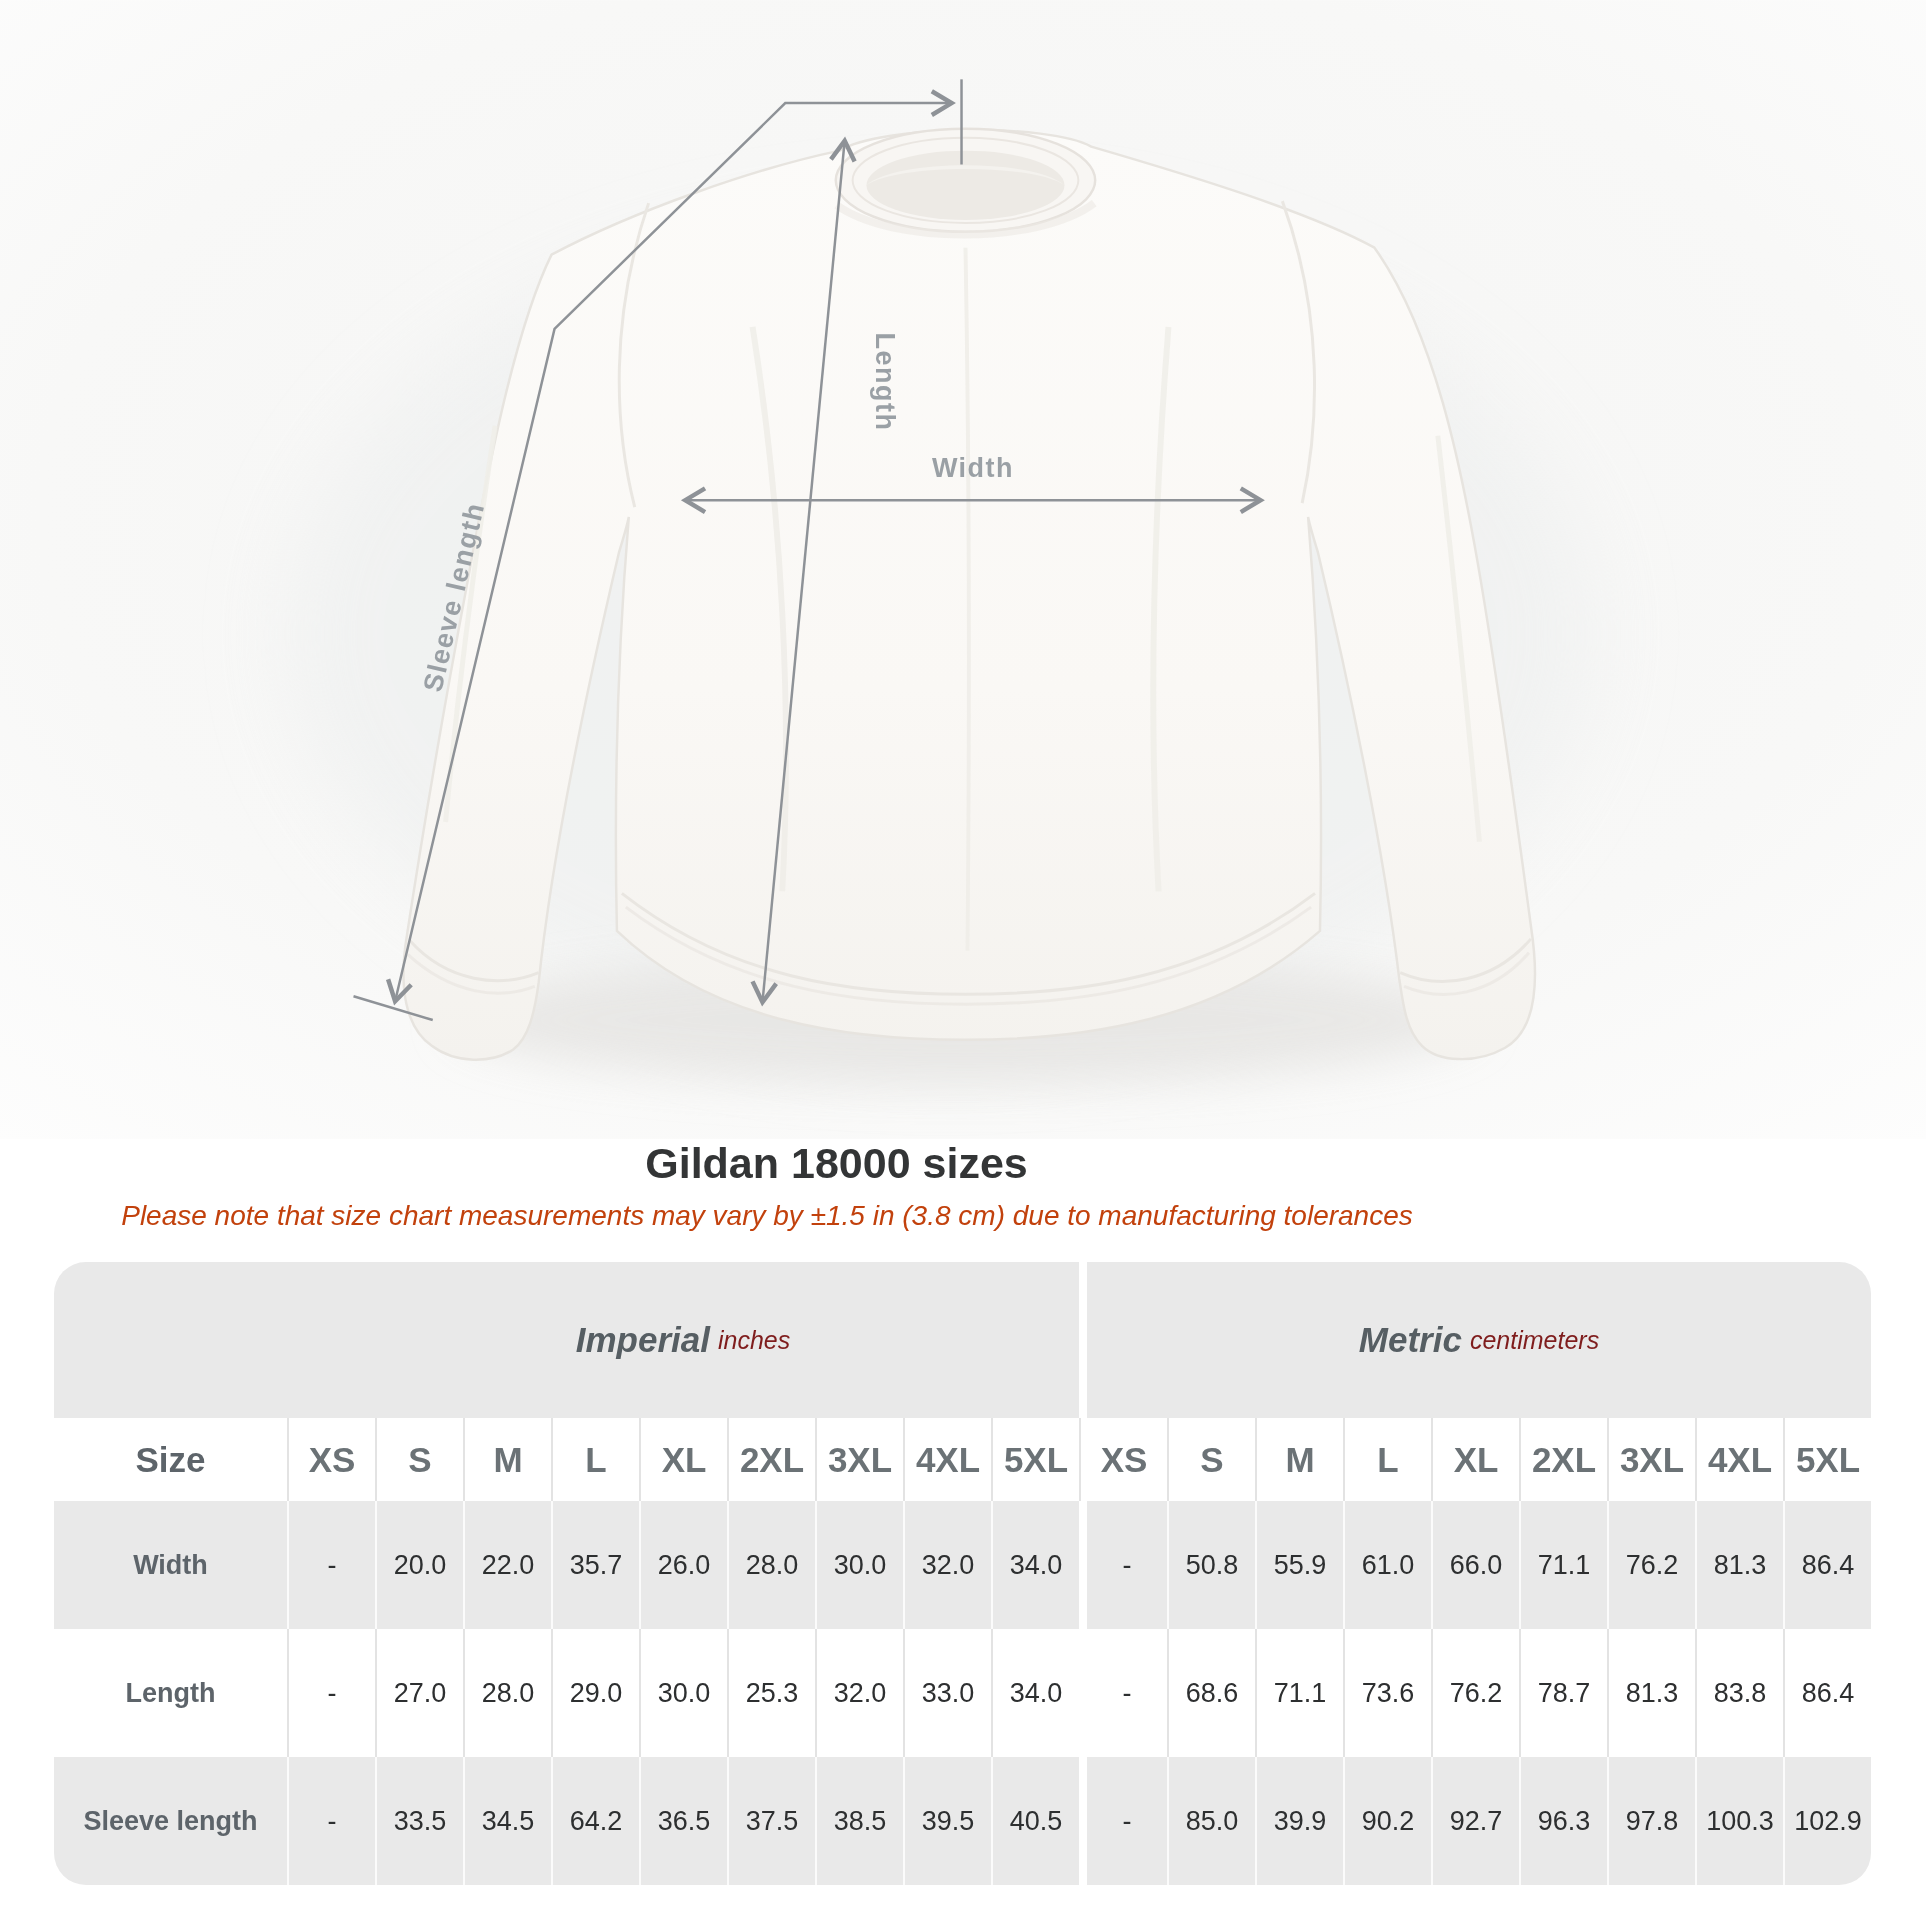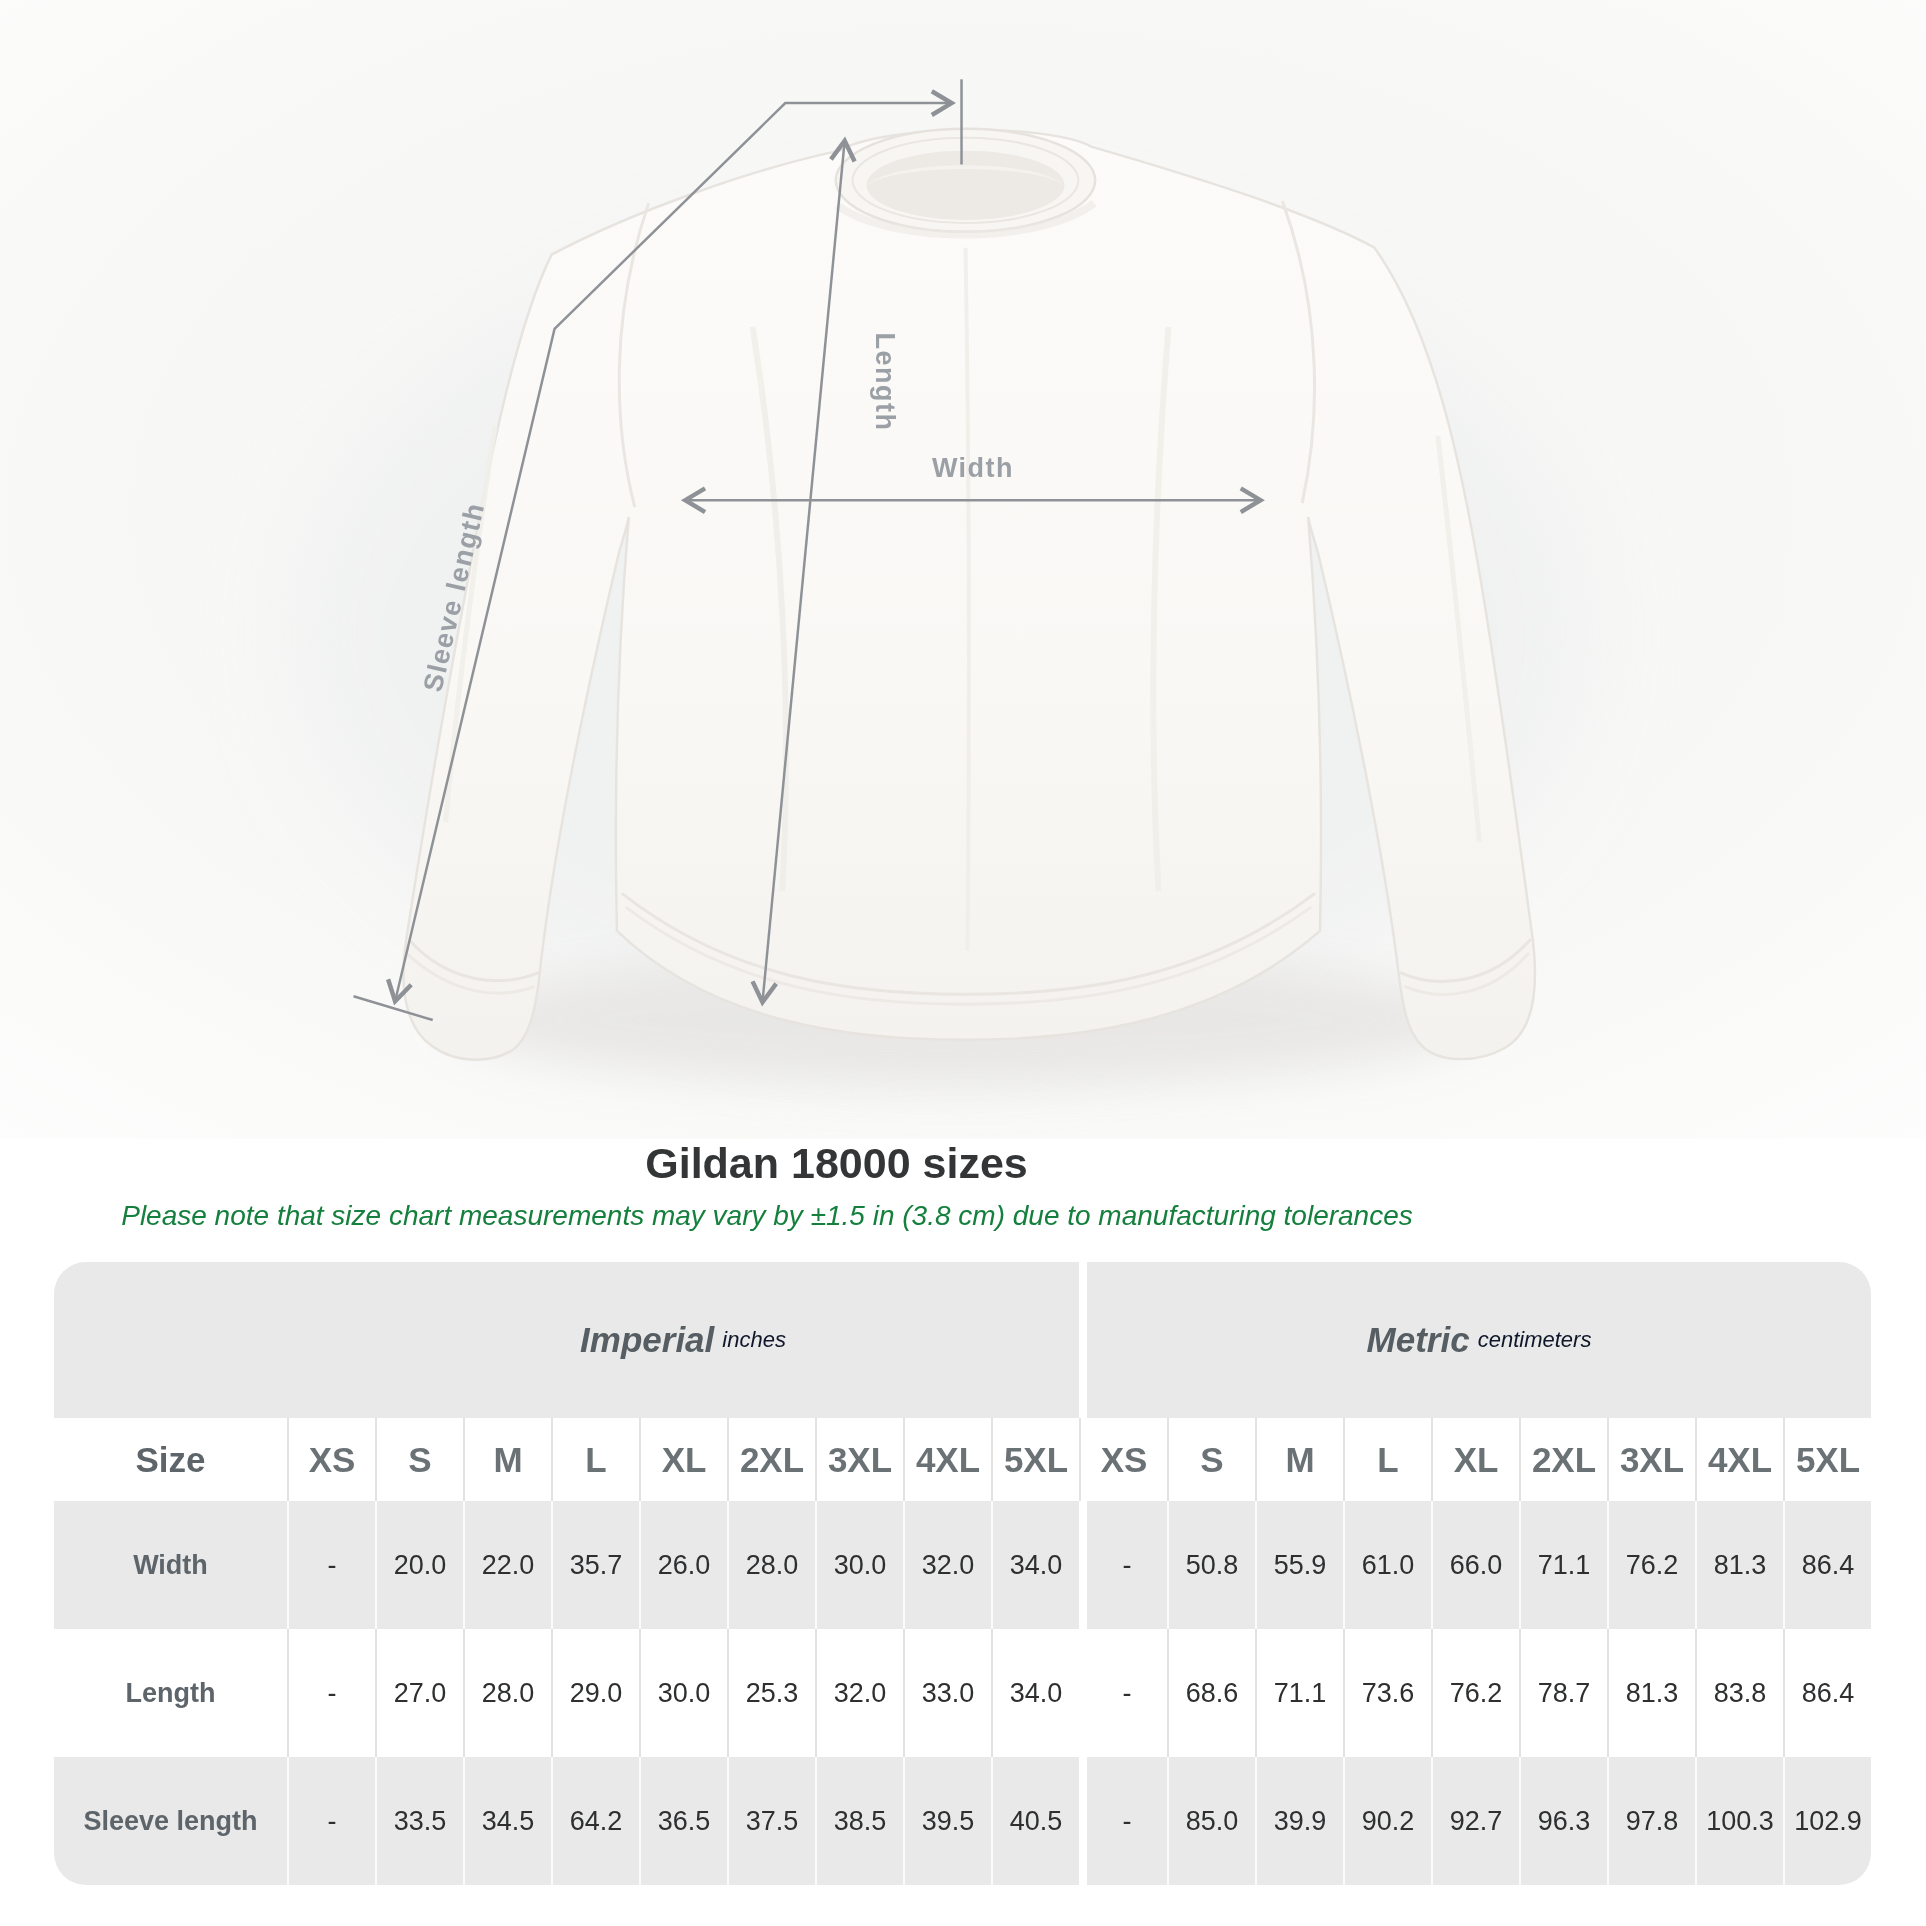--- a/index.html
+++ b/index.html
@@ -22,33 +22,33 @@
   #length-label{left:825px;top:367px;width:119px;height:30px;transform:rotate(90deg);}
   #sleeve-label{left:345px;top:582px;width:218px;height:30px;transform:rotate(-77deg);}
 
   
   #page-title{
     left:0;top:1139px;width:1673px;text-align:center;
     font-size:43px;font-weight:bold;color:#333536;
   }
   #page-subtitle{
     left:0;top:1200px;width:1534px;text-align:center;
-    font-size:28px;font-style:italic;color:#15803d;
+    font-size:28px;font-style:italic;color:#c2410c;
   }
 
   
   #size-table{
     left:54px;top:1262px;width:1817px;
     display:grid;grid-template-columns:233px repeat(18,1fr);
     border-radius:32px;overflow:hidden;background:#ffffff;
   }
   .cell{display:flex;align-items:center;justify-content:center;box-sizing:border-box;}
   .band{background:#e9e9e9;height:156px;flex-direction:row;gap:8px;}
   .band .g-name{font-size:35px;font-weight:bold;font-style:italic;color:#565e63;}
-  .band .g-unit{font-size:22px;font-style:italic;color:#0f172a;}
+  .band .g-unit{font-size:25px;font-style:italic;color:#7f1d1d;}
   .hdr{height:83px;background:#ffffff;font-size:35px;font-weight:bold;color:#6b7276;}
   .data{height:128px;font-size:27px;}
   .row-gray{background:#e9e9e9;}
   .row-white{background:#ffffff;}
   .lbl{font-weight:bold;color:#5d646a;}
   .val{color:#2d2f30;}
   .sep-white{border-left:2px solid #e3e3e3;}
   .sep-gray{border-left:2px solid #fbfbfb;}
   .g-start{border-left:8px solid #ffffff !important;}
   .g-start-hdr{border-left:2px solid #e3e3e3;}

